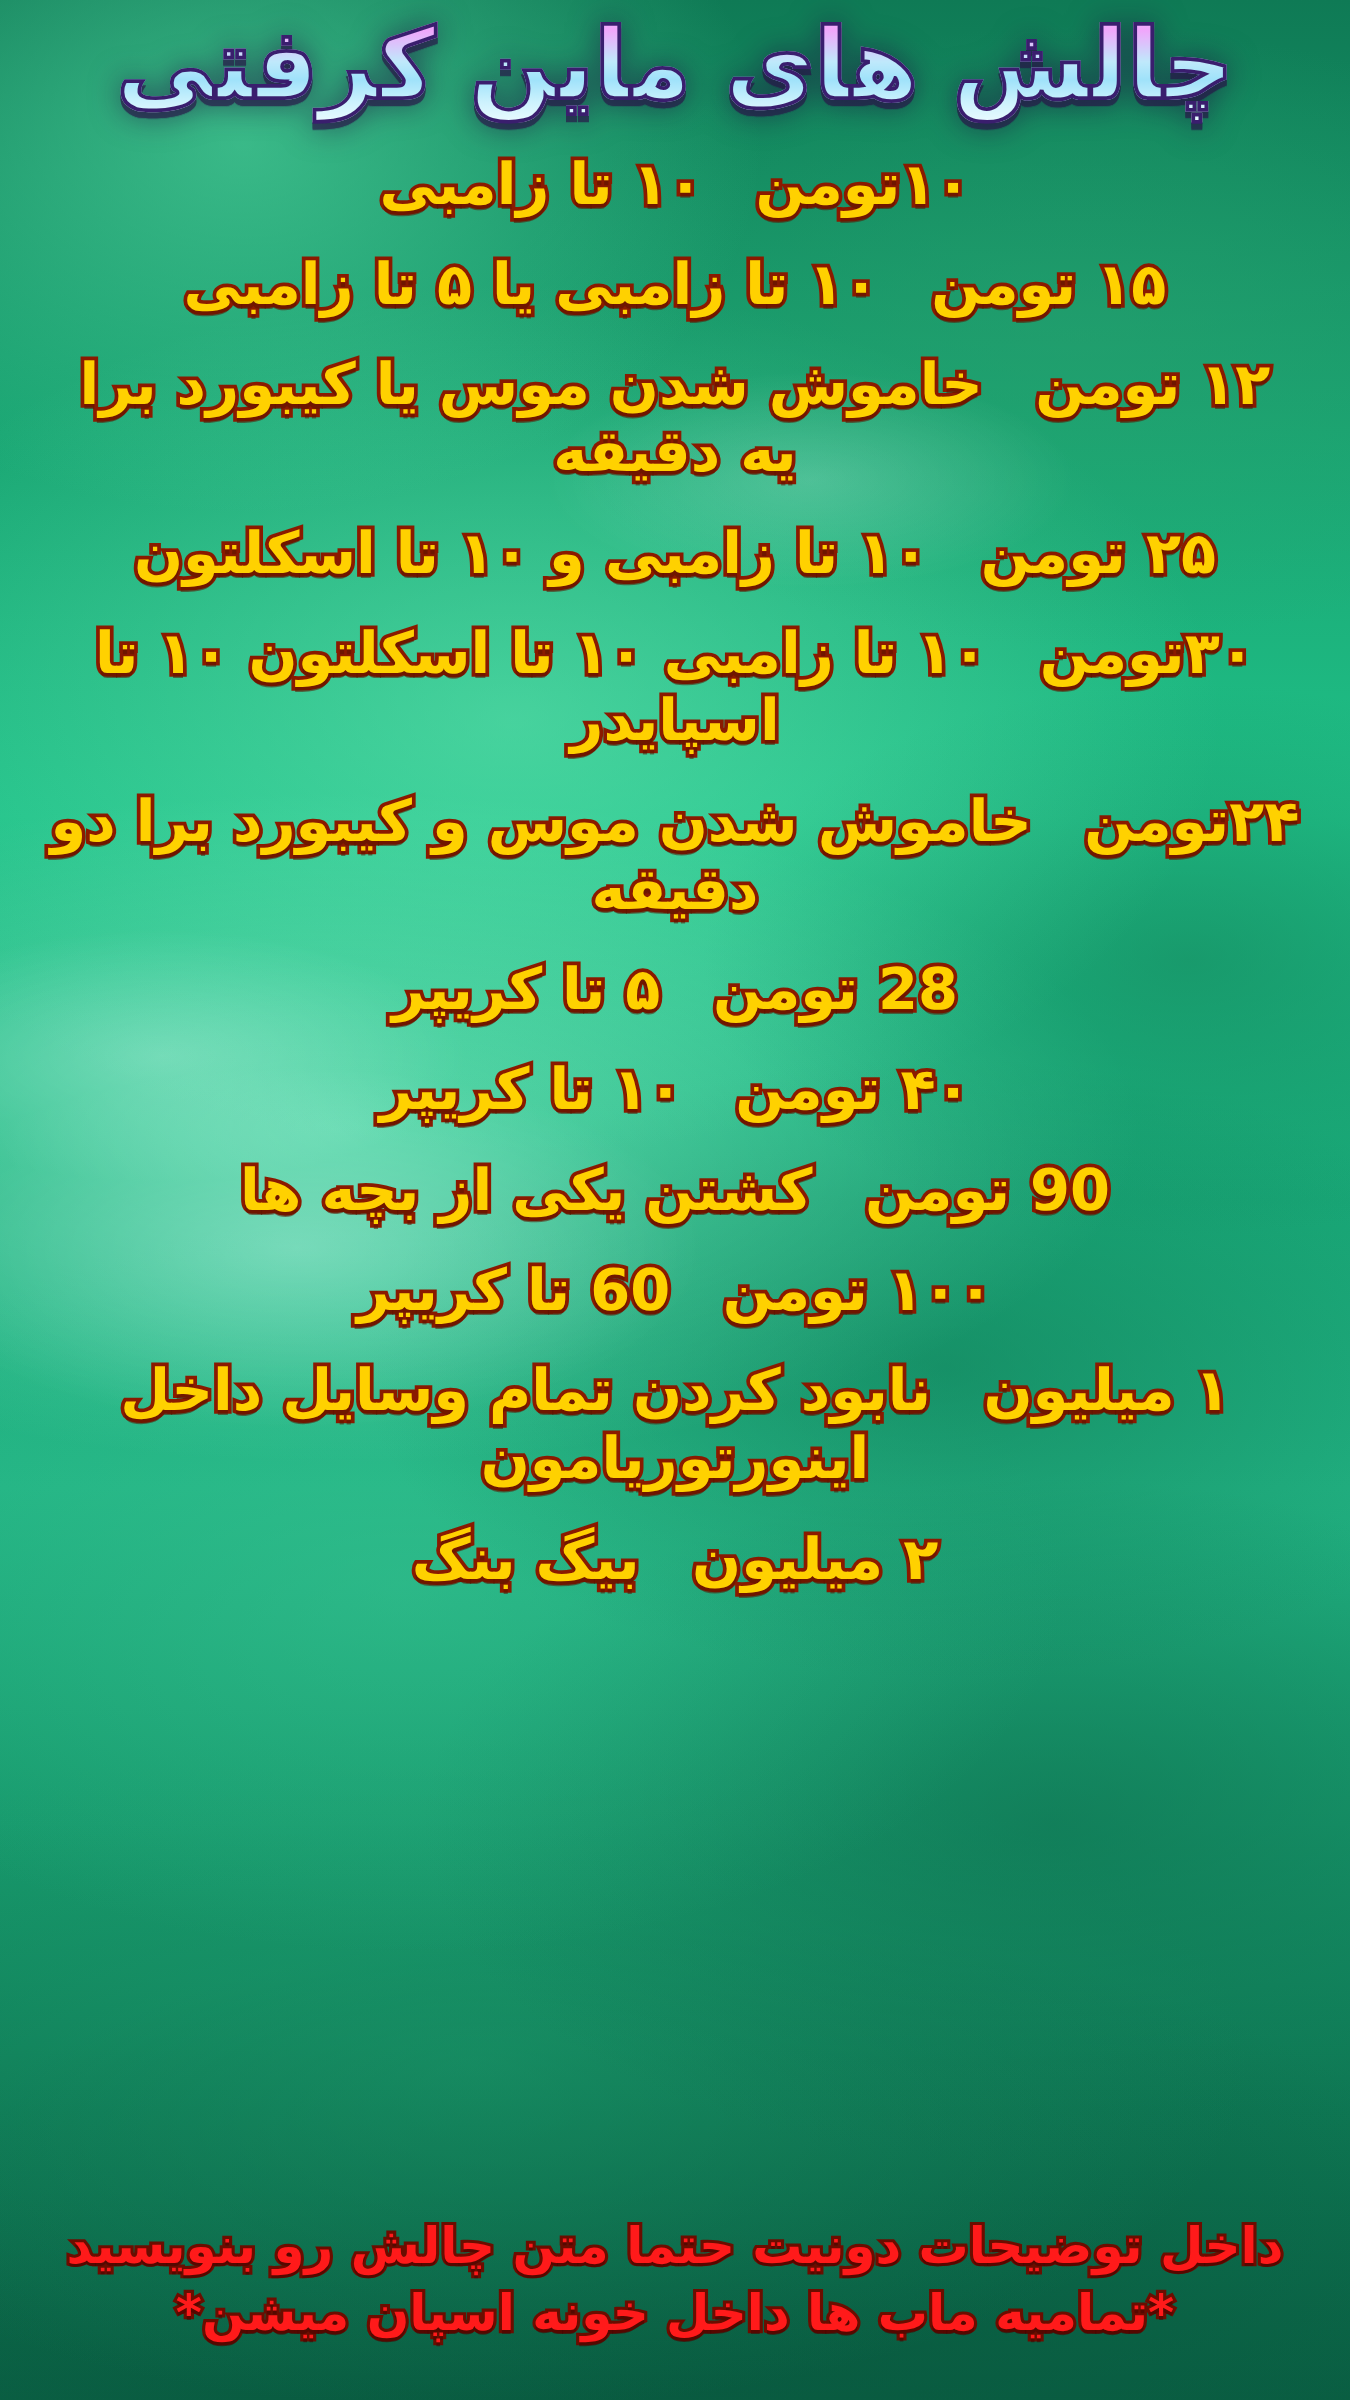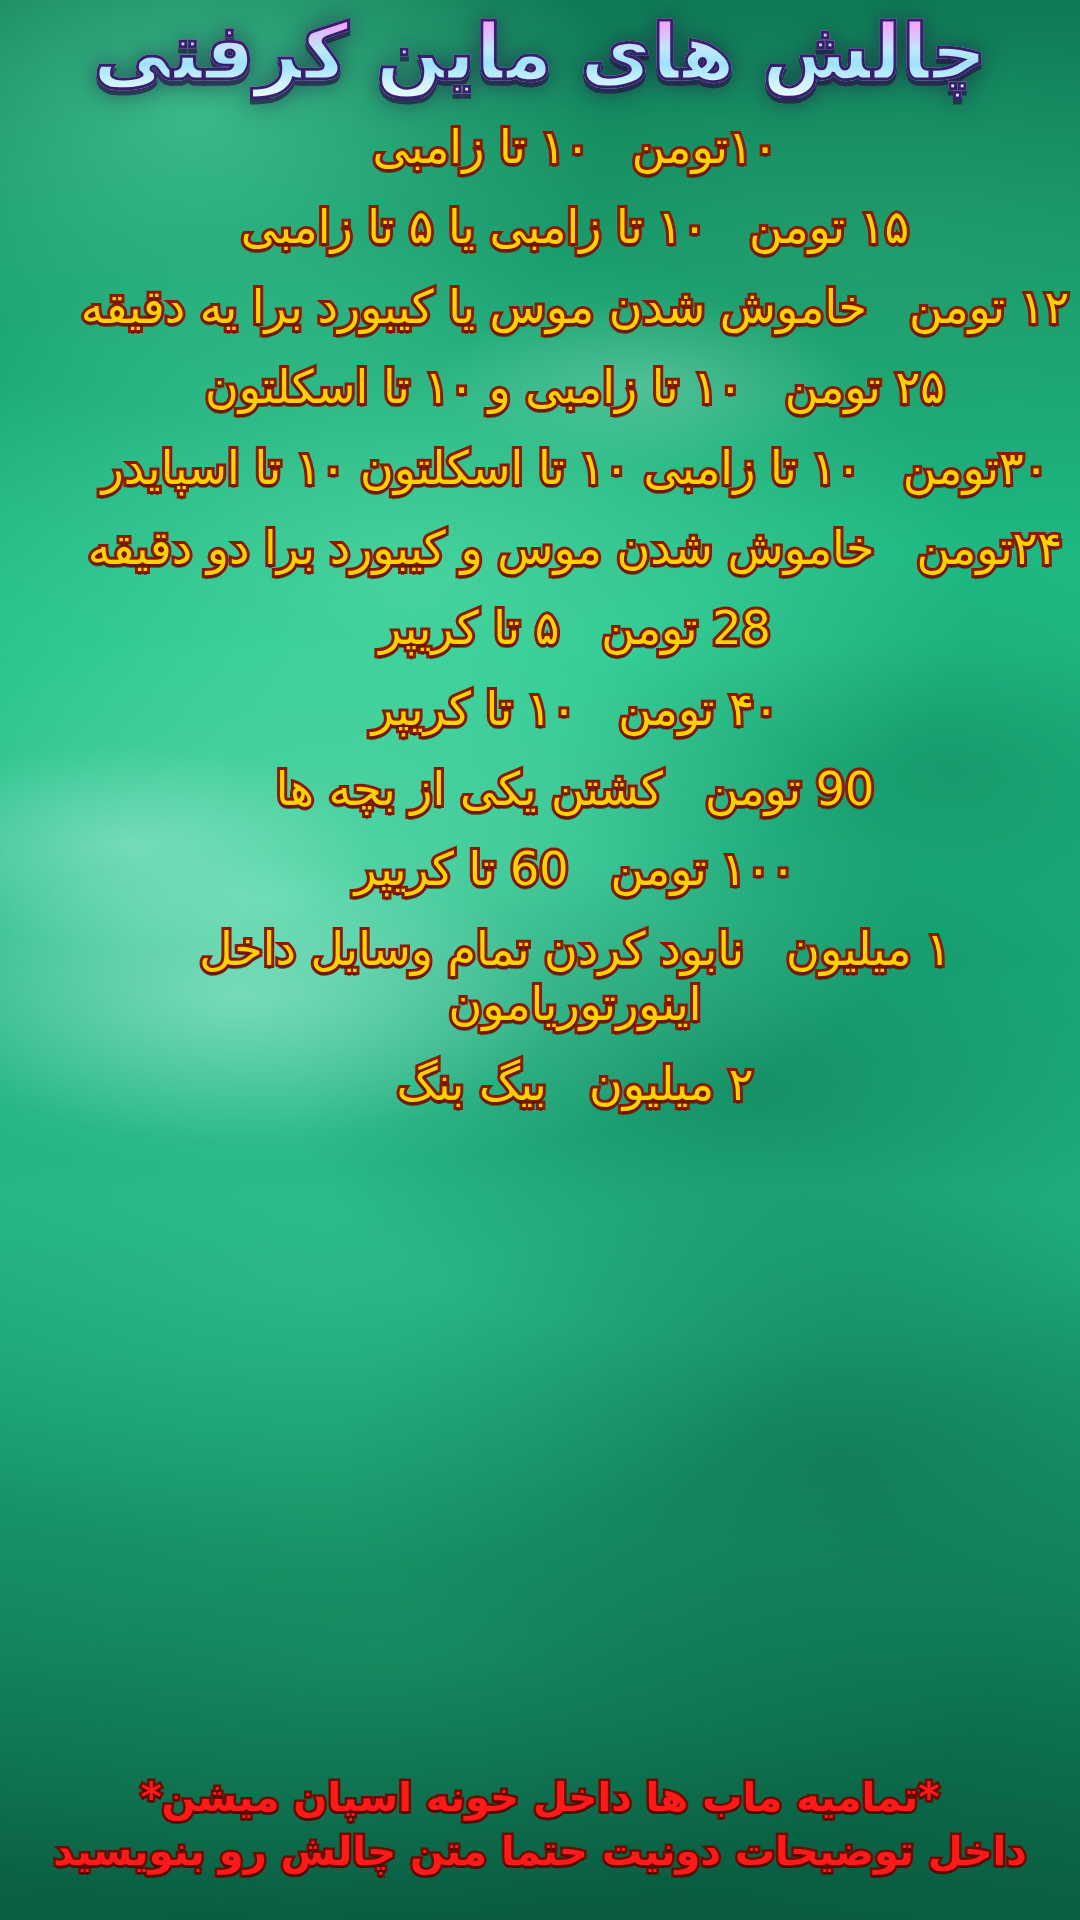--- a/index.html
+++ b/index.html
@@ -40,20 +40,21 @@
       radial-gradient(ellipse 30% 7%  at 12% 44%, rgba(220,255,245,0.28) 0%, rgba(220,255,245,0) 75%),
       radial-gradient(ellipse 26% 6%  at 60% 20%, rgba(210,255,240,0.22) 0%, rgba(210,255,240,0) 75%);
     mix-blend-mode: screen;
   }
 
   #page {
     position: absolute;
     inset: 0;
     display: flex;
     flex-direction: column;
+    align-items: center;
   }
 
   
   .title {
     margin-top: 8px;
     font-size: 78px;
     font-weight: bold;
     line-height: 1.15;
     letter-spacing: 0px;
     text-align: center;
@@ -72,21 +73,21 @@
     margin-top: 22px;
     display: flex;
     flex-direction: column;
     align-items: center;
   }
 
   .row {
     width: 100%;
     text-align: center;
     font-size: 46px;
-    font-weight: normal;
+    font-weight: bold;
     line-height: 1.18;
     color: #ffd100;
     -webkit-text-stroke: 6px #8a1a00;
     paint-order: stroke fill;
     text-shadow: 0 4px 0 rgba(90,20,0,0.55);
     margin-bottom: 26px;
     white-space: pre-line;
     direction: rtl;
   }
   .row .price { }
@@ -130,17 +131,17 @@
     <div class="row"><span class="price">۲۴تومن</span><span class="gap"></span><span class="task">خاموش شدن موس و کیبورد برا دو دقیقه</span></div>
     <div class="row"><span class="price">28 تومن</span><span class="gap"></span><span class="task">۵ تا کریپر</span></div>
     <div class="row"><span class="price">۴۰ تومن</span><span class="gap"></span><span class="task">۱۰ تا کریپر</span></div>
     <div class="row"><span class="price">90 تومن</span><span class="gap"></span><span class="task">کشتن یکی از بچه ها</span></div>
     <div class="row"><span class="price">۱۰۰ تومن</span><span class="gap"></span><span class="task">60 تا کریپر</span></div>
     <div class="row"><span class="price">۱ میلیون</span><span class="gap"></span><span class="task">نابود کردن تمام وسایل داخل اینورتوریامون</span></div>
     <div class="row"><span class="price">۲ میلیون</span><span class="gap"></span><span class="task">بیگ بنگ</span></div>
   </div>
 
   <div class="footer">
+    <div class="line">داخل توضیحات دونیت حتما متن چالش رو بنویسید</div>
     <div class="line">*تمامیه ماب ها داخل خونه اسپان میشن*</div>
-    <div class="line">داخل توضیحات دونیت حتما متن چالش رو بنویسید</div>
   </div>
 
 </div>
 
 </body></html>

